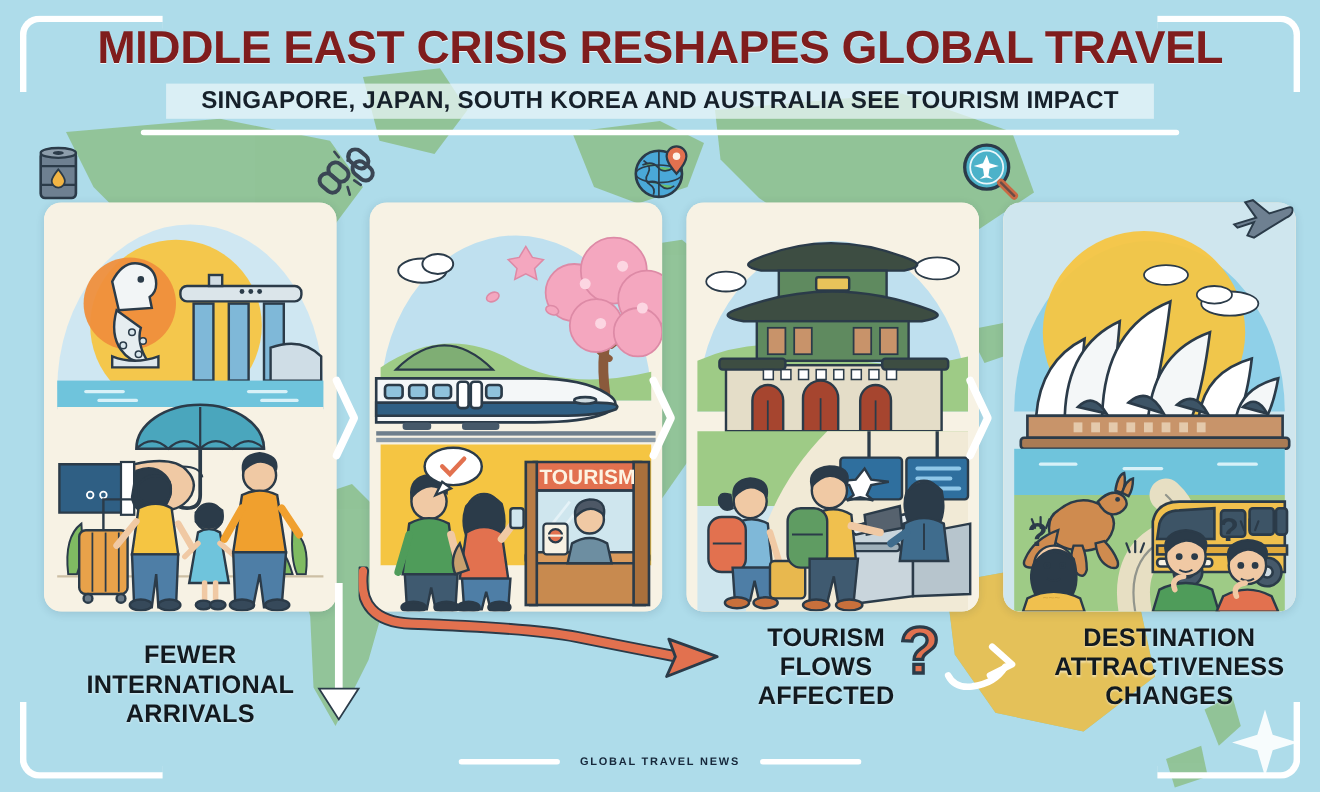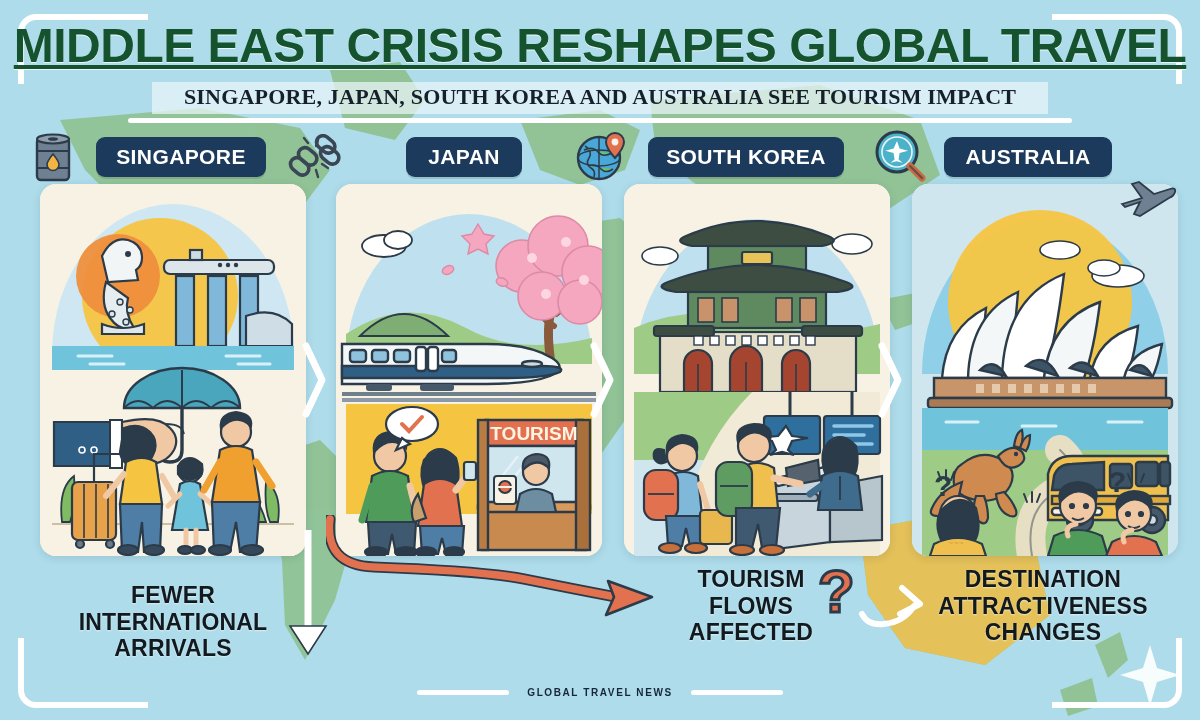--- a/index.html
+++ b/index.html
@@ -26,31 +26,29 @@
   .fc-tr { right: 18px; top: 14px;  width: 130px; height: 70px;
            border-left: none;  border-bottom: none; border-top-right-radius: 18px; }
   .fc-bl { left: 18px;  bottom: 12px; width: 130px; height: 70px;
            border-right: none; border-top: none; border-bottom-left-radius: 18px; }
   .fc-br { right: 18px; bottom: 12px; width: 130px; height: 70px;
            border-left: none;  border-top: none; border-bottom-right-radius: 18px; }
 
   
   .headwrap { position: absolute; left: 0; top: 22px; width: 1200px; text-align: center; }
   .title {
-    font-size: 48px; font-weight: 700; letter-spacing: -0.5px;
-    color: #14532d; font-family: "Liberation Sans", sans-serif;
+    font-size: 42px; font-weight: 700; letter-spacing: -0.5px;
+    color: #7f1d1d; font-family: "Liberation Sans", sans-serif;
     text-transform: uppercase; line-height: 1;
     text-shadow: 0 1px 0 #eaf6fb;
-    text-decoration: underline;
   }
   .subbar {
     margin: 12px auto 0; display: inline-block;
     background: rgba(235,246,250,0.72);
     padding: 4px 32px 6px;
-    font-family: Liberation Serif, serif;
   }
   .subtitle {
     font-size: 22px; font-weight: 700; color: #16202a;
     letter-spacing: 0.2px; text-transform: uppercase; line-height: 1;
   }
   .headrule {
     position: absolute; left: 128px; top: 118px;
     width: 944px; height: 5px; background: #ffffff; border-radius: 3px;
   }
 
@@ -89,21 +87,21 @@
   .panel svg { display: block; width: 266px; height: 372px; }
 
   
   .caption {
     position: absolute; top: 566px; width: 250px; text-align: center;
     font-size: 23px; font-weight: 700; line-height: 1.16;
     color: #121a20; letter-spacing: 0.2px; text-transform: uppercase;
     text-shadow: 0 1px 2px rgba(255,255,255,0.55);
   }
   .c0 { left: 48px; margin-top: 16px; }  .c1 { left: 340px; }
-  .c2 { left: 626px; } .c3 { left: 918px; }
+  .c2 { left: 626px; } .c3 { left: 938px; }
 
   
   .conn { position: absolute; }
   .chev0 { left: 298px; top: 340px; width: 32px; height: 80px; }
   .chev1 { left: 586px; top: 340px; width: 32px; height: 80px; }
   .chev2 { left: 874px; top: 340px; width: 32px; height: 80px; }
   .downarrow { left: 280px; top: 530px; width: 56px; height: 130px; }
   .curvearrow { left: 326px; top: 515px; width: 360px; height: 130px; }
   .qmark { left: 818px; top: 562px; width: 44px; height: 70px; }
   .whitearrow { left: 856px; top: 580px; width: 68px; height: 50px; }
@@ -205,34 +203,20 @@
   </svg>
 
   <svg class="hicon hi3" viewBox="0 0 58 56">
     <circle cx="25" cy="24" r="20" fill="#4cb2c9" stroke="#2b3b49" stroke-width="3"></circle>
     <circle cx="25" cy="24" r="15" fill="#4cb2c9" stroke="#eaf6fa" stroke-width="1.6"></circle>
     <path d="M25 13 l2.6 7.5 8.4 2.3 -8.4 2.3 -1 6.4 4 3.2 -6 -1.4 -6 1.4 4 -3.2 -1 -6.4 -8.4 -2.3 8.4 -2.3 Z" fill="#ffffff"></path>
     <line x1="38" y1="38" x2="50" y2="50" stroke="#c96a45" stroke-width="7" stroke-linecap="round"></line>
     <line x1="38" y1="38" x2="50" y2="50" stroke="#2b3b49" stroke-width="2.2" stroke-linecap="round" opacity="0.6"></line>
   </svg>
 
-  <div class="badgerow">
-    <div class="badge b0">
-      <span>SINGAPORE</span>
-    </div>
-    <div class="badge b1">
-      <span>JAPAN</span>
-    </div>
-    <div class="badge b2">
-      <span>SOUTH KOREA</span>
-    </div>
-    <div class="badge b3">
-      <span>AUSTRALIA</span>
-    </div>
-  </div>
 
   <div class="panel p0">
     <svg viewBox="0 0 266 372">
       <rect width="266" height="372" fill="#f7f2e4"></rect>
       <path d="M12 170 a121 150 0 0 1 242 0 L254 170 L12 170 Z" fill="#cfe7f2"></path>
       <circle cx="120" cy="112" r="78" fill="#f5c542" opacity="0.95"></circle>
       <circle cx="78" cy="92" r="42" fill="#ef8f3c" opacity="0.95"></circle>
 
       <g stroke="#2b3b49" stroke-width="2.2" fill="#f2f5f6">
         <path d="M62 72 q10 -20 26 -16 q14 4 14 18 q0 8 -6 12 l2 10 -30 2 Z"></path>

